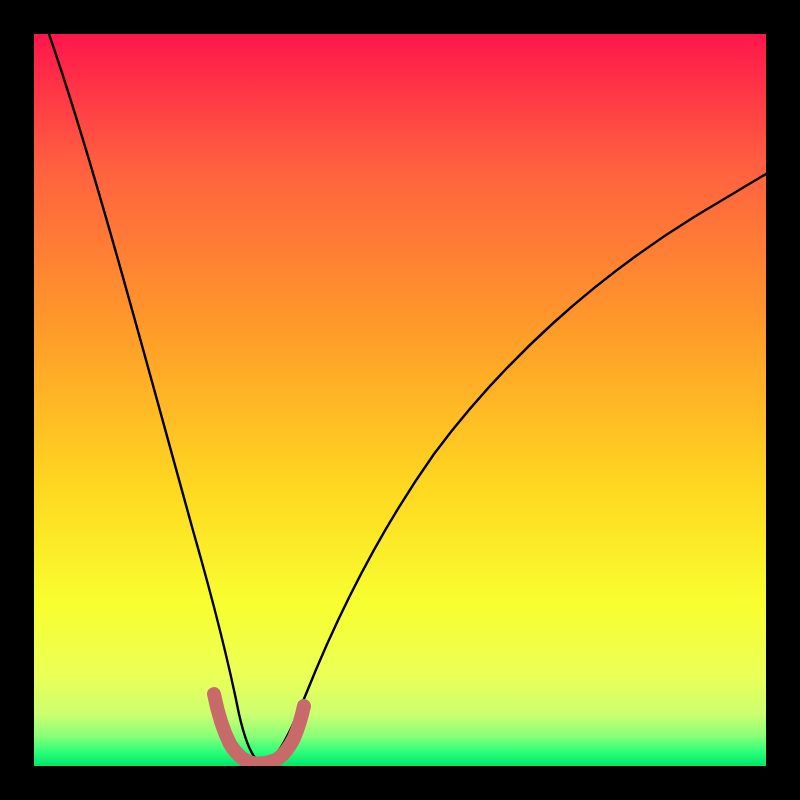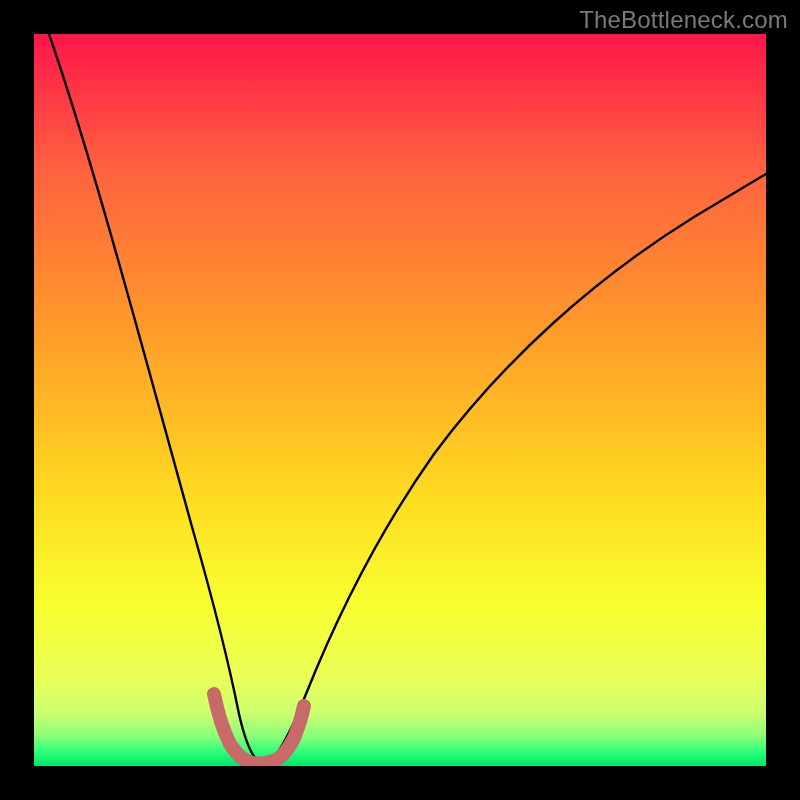--- a/index.html
+++ b/index.html
@@ -52,21 +52,20 @@
     left: 0;
     top: 0;
     width: 732px;
     height: 732px;
   }
 </style>
 </head>
 <body>
 
 <div class="frame">
-  <div class="watermark">TheBottleneck.com</div>
   <div class="plot">
     <svg class="curve" viewBox="0 0 732 732" preserveAspectRatio="none">
       <path d="M 15 0
                C 60 130, 110 320, 160 500
                C 180 570, 195 630, 205 680
                C 210 702, 216 718, 222 725
                C 226 729, 230 730, 234 728
                C 244 723, 256 700, 272 660
                C 300 590, 340 505, 400 420
                C 470 326, 560 245, 660 183

